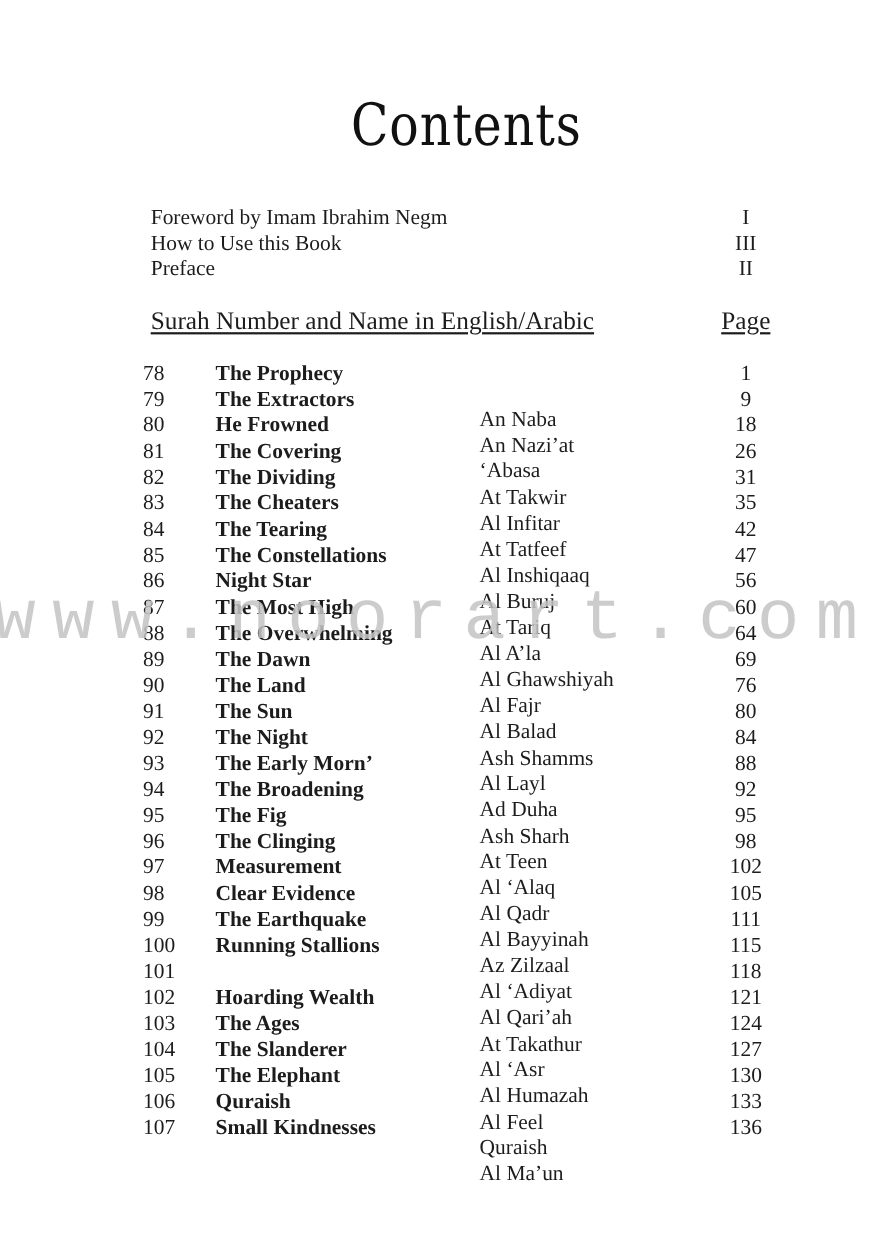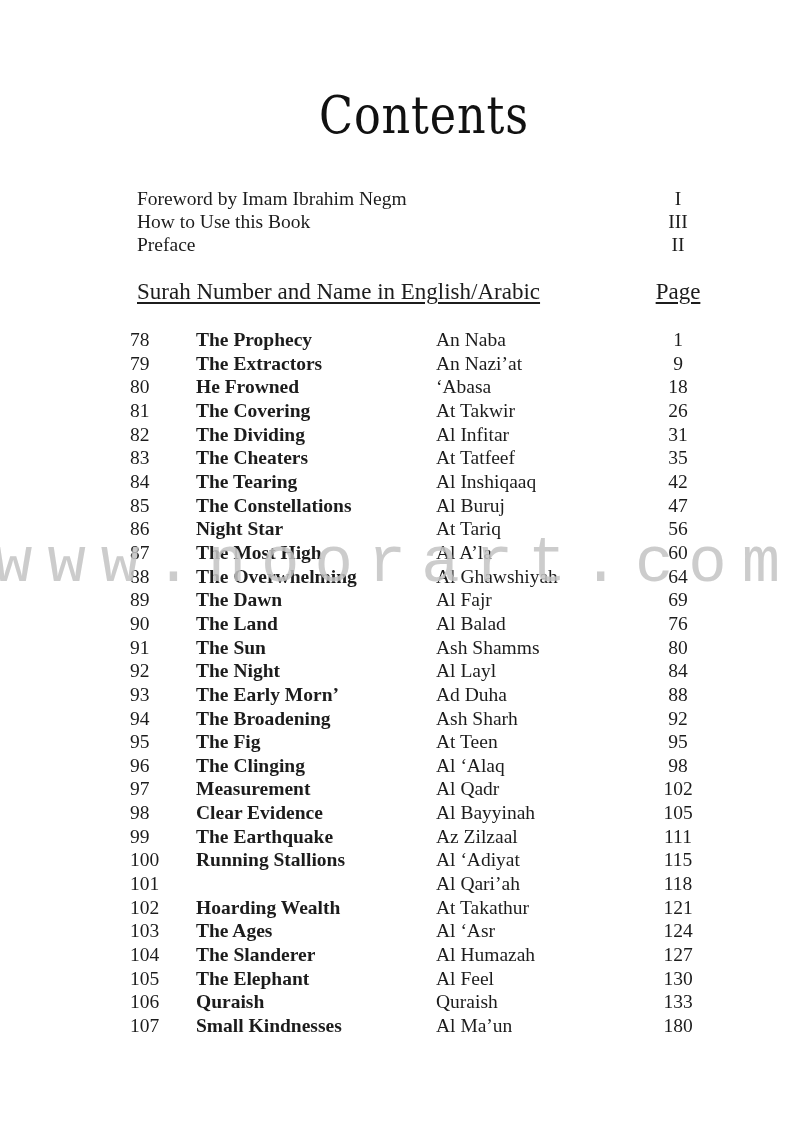--- a/index.html
+++ b/index.html
@@ -35,21 +35,21 @@
   .table-header {
     position: absolute; top: 279px; left: 0; width: 100%;
     height: 25px; font-size: 23px; line-height: 25px;
   }
   .th-underline { text-decoration: underline; text-underline-offset: 3px; text-decoration-thickness: 1.5px; }
   .th-left { position: absolute; left: 137px; white-space: nowrap; }
   .toc { position: absolute; top: 328px; left: 0; width: 100%; }
   .toc-row { position: relative; height: 23.66px; font-size: 19.5px; line-height: 23.66px; }
   .col-num { position: absolute; left: 130px; width: 34px; }
   .col-en  { position: absolute; left: 196px; white-space: nowrap; font-weight: bold; }
-  .col-ar  { position: absolute; left: 436px; white-space: nowrap; }
+  .col-ar  { position: absolute; left: 436px; white-space: nowrap; margin-top: 42px; }
   .watermark {
     position: absolute;
     top: 528px;
     left: -6px;
     font-family: "Liberation Mono", monospace;
     font-size: 64px;
     letter-spacing: 15px;
     color: #c4c4c4;
     opacity: 0.85;
     white-space: nowrap;
@@ -287,19 +287,19 @@
         <span class="col-num">106</span>
         <span class="col-en">Quraish</span>
         <span class="col-ar">Quraish</span>
         <span class="page-col">133</span>
       </div>
 
       <div class="toc-row">
         <span class="col-num">107</span>
         <span class="col-en">Small Kindnesses</span>
         <span class="col-ar">Al Ma’un</span>
-        <span class="page-col">180</span>
+        <span class="page-col">136</span>
       </div>
     </div>
 
   <div class="watermark">www.noorart.com</div>
 
 </div>
 
 </body></html>

